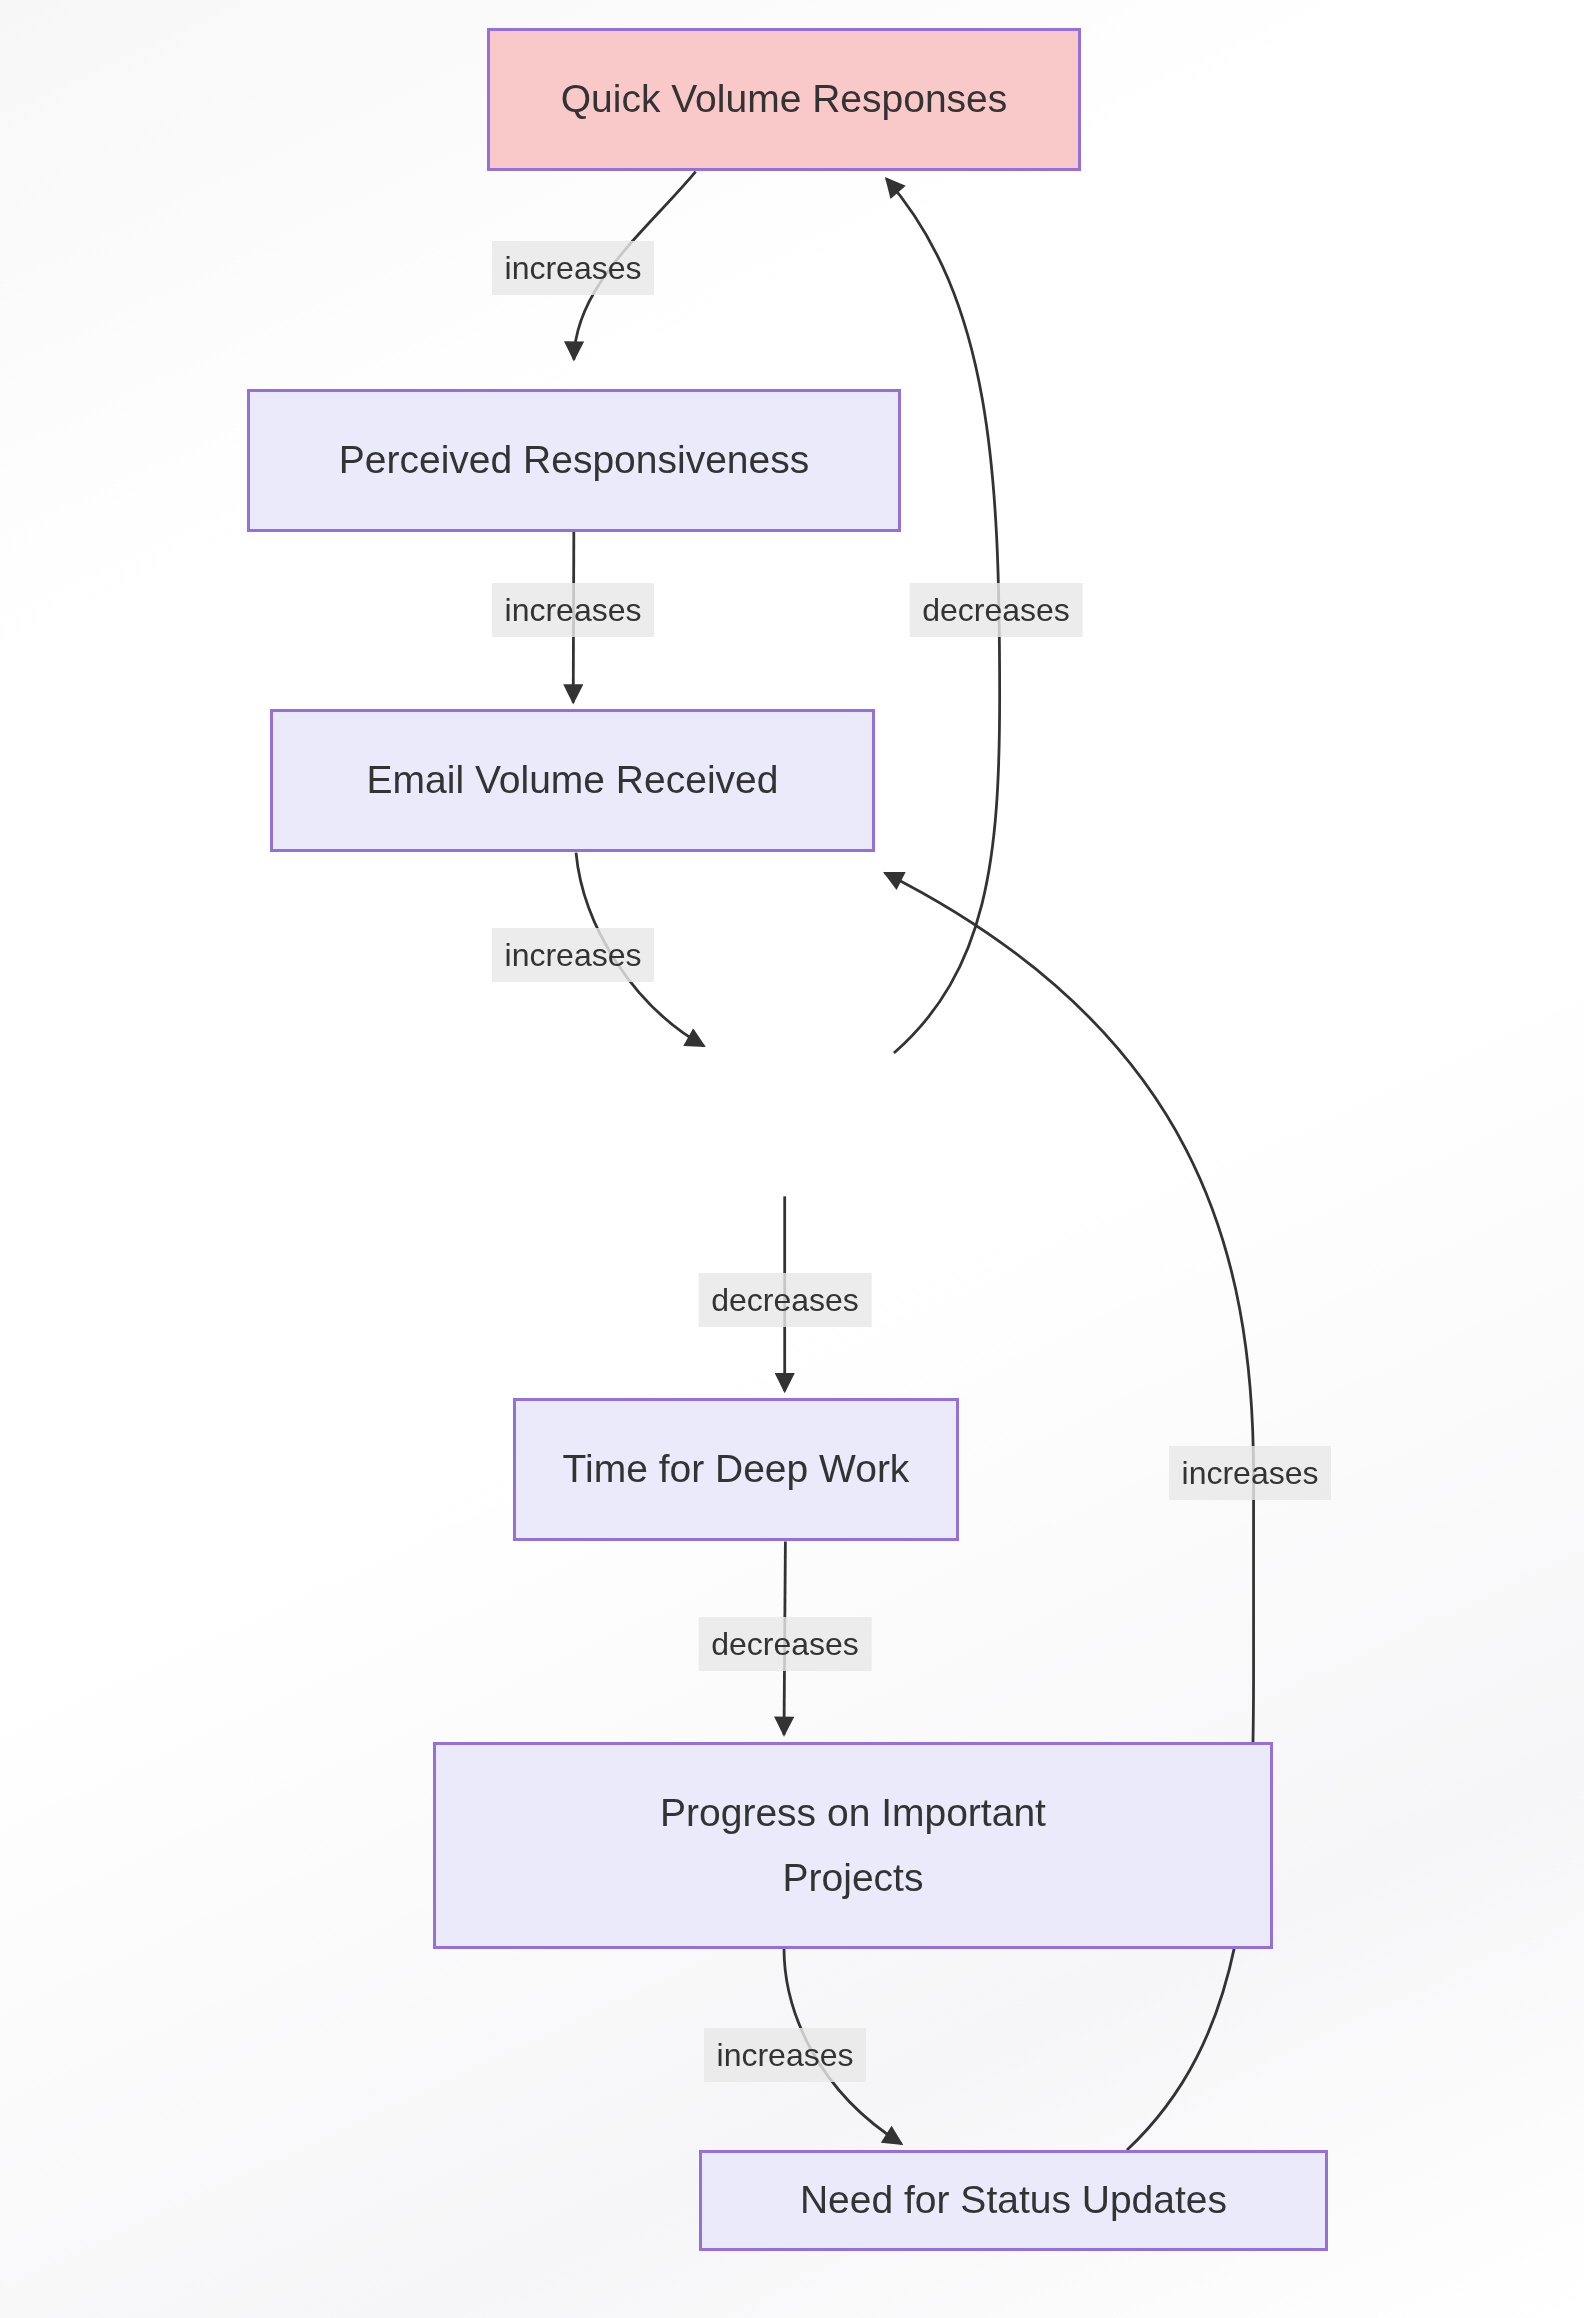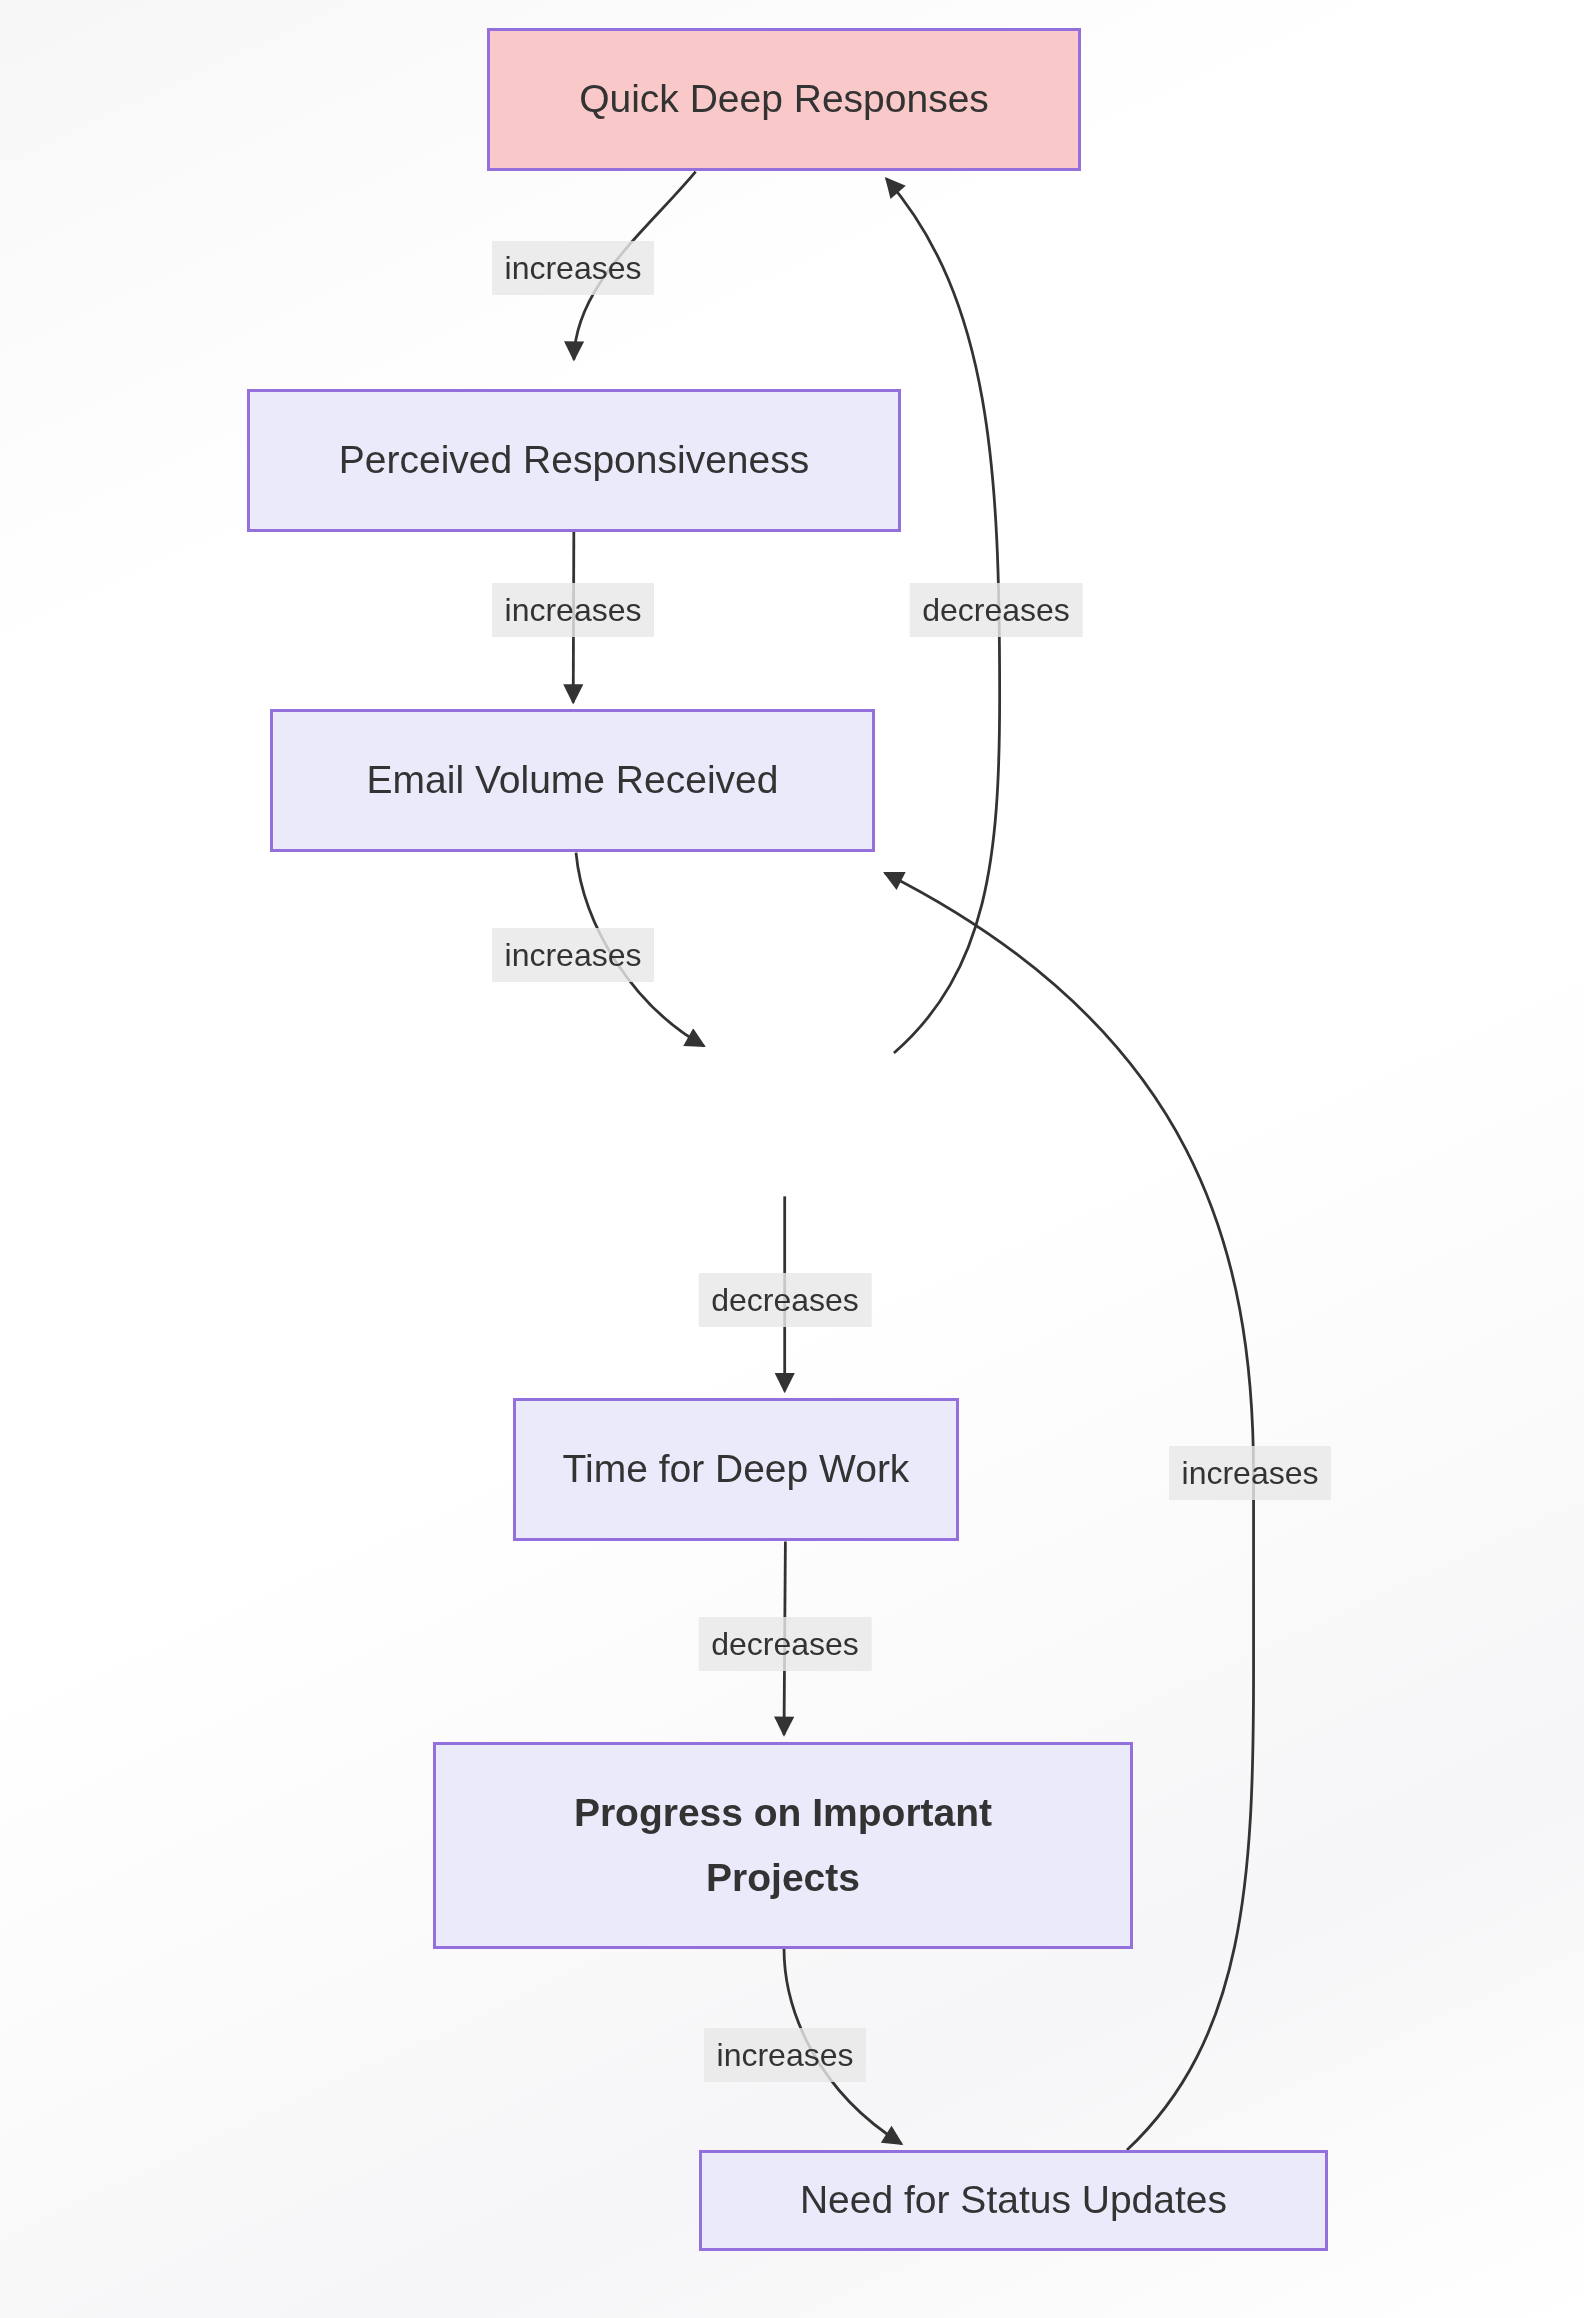--- a/index.html
+++ b/index.html
@@ -77,32 +77,32 @@
   <div class="edge-label" style="left:573px; top:268px;">increases</div>
   <div class="edge-label" style="left:573px; top:610px;">increases</div>
   <div class="edge-label" style="left:573px; top:955px;">increases</div>
   <div class="edge-label" style="left:996px; top:610px;">decreases</div>
   <div class="edge-label" style="left:785px; top:1300px;">decreases</div>
   <div class="edge-label" style="left:785px; top:1644px;">decreases</div>
   <div class="edge-label" style="left:785px; top:2055px;">increases</div>
   <div class="edge-label" style="left:1250px; top:1473px;">increases</div>
 
   <div class="node pink" style="left:487px; top:28px; width:594px; height:143px;">
-    <span>Quick Deep Responses</span>
+    <span>Quick Volume Responses</span>
   </div>
   <div class="node lavender" style="left:247px; top:367px; width:654px; height:143px;margin-top:22px;">
     <span>Perceived Responsiveness</span>
   </div>
   <div class="node lavender" style="left:270px; top:709px; width:605px; height:143px;">
     <span>Email Volume Received</span>
   </div>
   <div class="node lavender" style="left:513px; top:1398px; width:446px; height:143px;">
     <span>Time for Deep Work</span>
   </div>
-  <div class="node lavender" style="left:433px; top:1742px; width:700px; height:207px;font-weight:bold;">
+  <div class="node lavender" style="left:433px; top:1742px; width:840px; height:207px;">
     <span style="display:block; max-width:501px;">Progress on Important Projects</span>
   </div>
   <div class="node lavender" style="left:699px; top:2150px; width:629px; height:101px;">
     <span>Need for Status Updates</span>
   </div>
 
 </div>
 
 
 </body></html>

